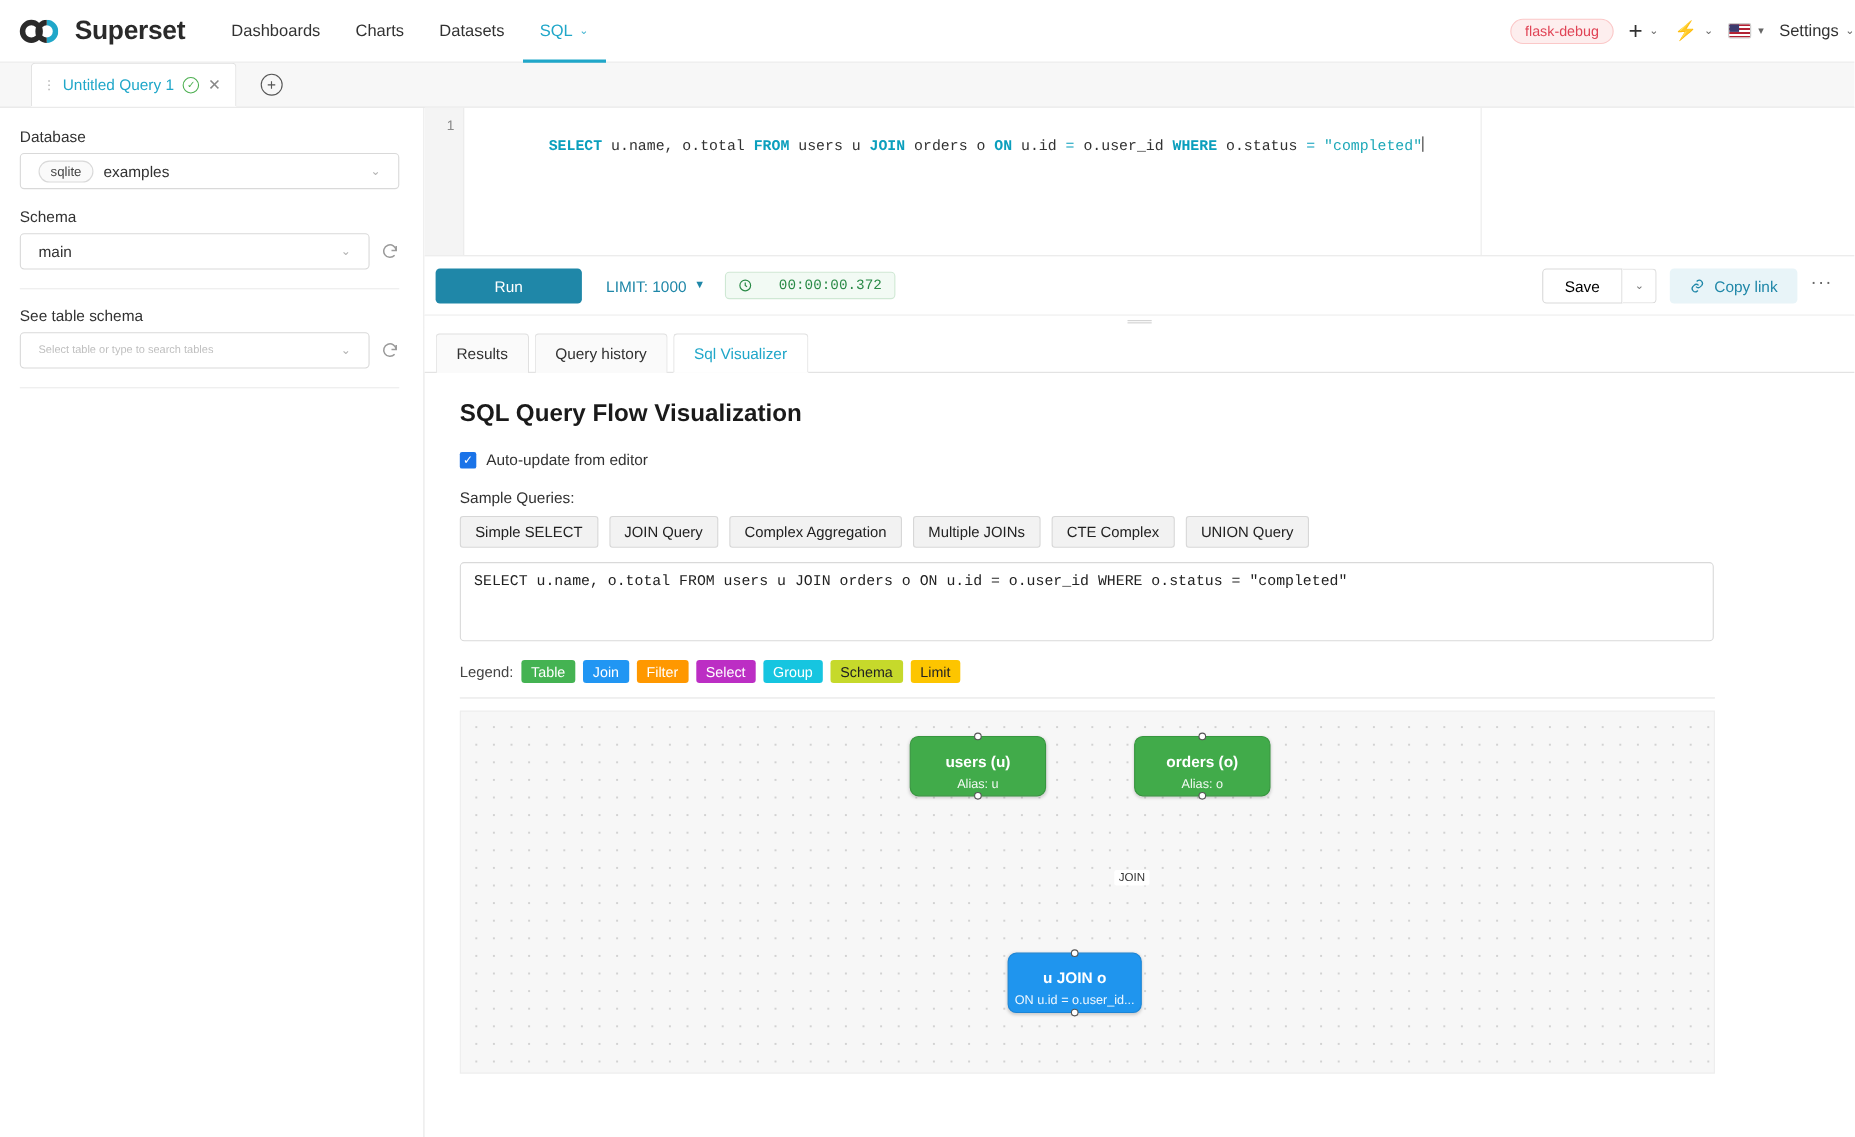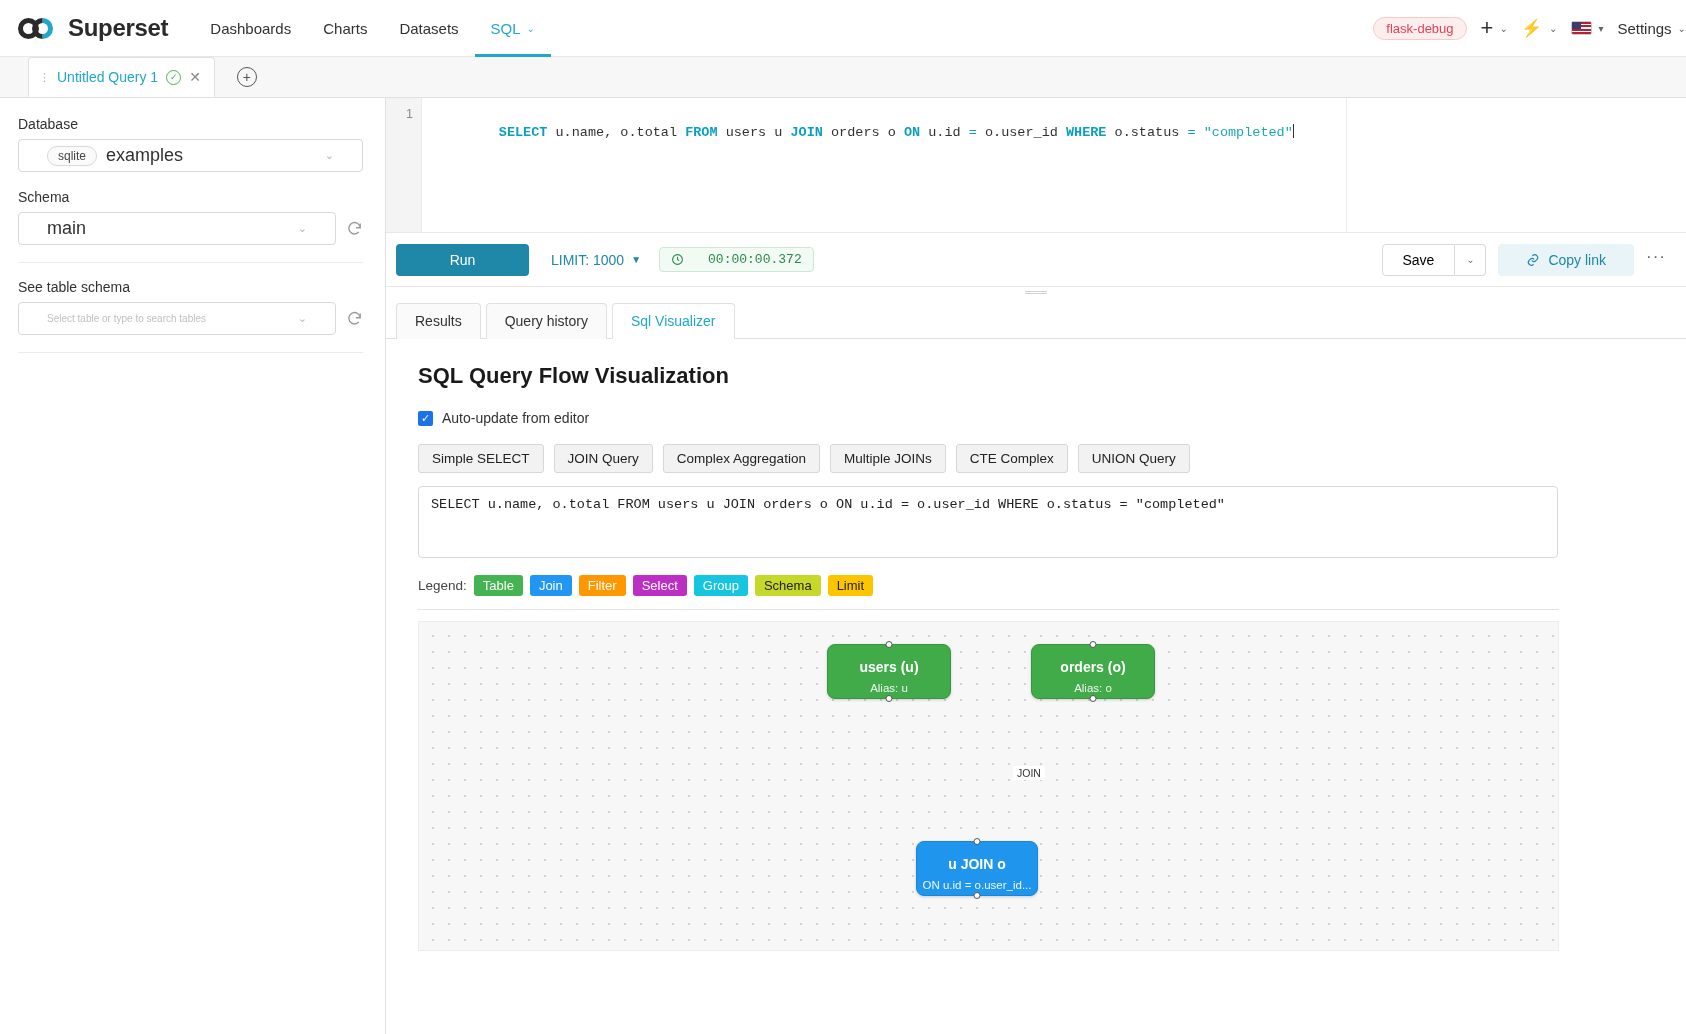--- a/index.html
+++ b/index.html
@@ -60,25 +60,25 @@
   .check-circle { width:15px; height:15px; border-radius:50%; border:1.5px solid #4caf50; color:#4caf50; font-size:9px; display:flex; align-items:center; justify-content:center; }
   .tab-x { color:#888; font-size:14px; cursor:pointer; }
   .add-tab { width:20px; height:20px; border-radius:50%; border:1.5px solid #555; color:#555; display:flex; align-items:center; justify-content:center; font-size:14px; margin-left:22px; margin-bottom:10px; cursor:pointer; }
 
   
   .main { display:flex; height:calc(1034px - 57px - 41px); }
   .leftpane { width:386px; border-right:1px solid #e0e0e0; padding:18px 22px 0 18px; background:#fff; position:relative; }
   .field-label { font-size:14px; color:#323232; margin-bottom:7px; }
   .select-ctl {
     height:33px; border:1px solid #d9d9d9; border-radius:4px; background:#fff;
-    display:flex; align-items:center; padding:0 28px; position:relative; cursor:pointer;
+    display:flex; align-items:center; padding:0 16px; position:relative; cursor:pointer;
   }
   .select-row { display:flex; align-items:center; gap:9px; }
   .db-tag { border:1px solid #d9d9d9; border-radius:11px; background:#fafafa; font-size:12px; padding:2px 10px; color:#444; }
-  .sel-val { font-size:18px; color:#323232; }
+  .sel-val { font-size:14px; color:#323232; }
   .sel-ph { font-size:10px; color:#bfbfbf; }
   .sel-caret { margin-left:auto; color:#b4b4b4; font-size:11px; }
   .with-refresh { display:flex; align-items:center; gap:10px; }
   .with-refresh .select-ctl { flex:1; }
   .refresh-ico { width:17px; height:17px; color:#9b9b9b; }
   .blk { margin-bottom:17px; }
   .divider { border-top:1px solid #ececec; margin:14px 0 16px 0; }
 
   
   .rightpane { flex:1; display:flex; flex-direction:column; min-width:0; background:#fff; position:relative; }
@@ -101,21 +101,21 @@
   .limit { margin-left:22px; color:#1f87a8; font-size:14px; cursor:pointer; display:flex; align-items:center; gap:7px; }
   .limit .dn { font-size:10px; }
   .timer {
     margin-left:18px; border:1px solid #cfe8d4; background:#f2faf4; color:#2a8a47;
     border-radius:4px; padding:4px 11px; font-size:13px; display:flex; align-items:center; gap:24px;
   }
   .tb-right { margin-left:auto; display:flex; align-items:center; gap:12px; }
   .save-group { display:flex; }
   .save-btn { height:32px; border:1px solid #d9d9d9; background:#fff; border-radius:4px 0 0 4px; padding:0 20px; font-size:14px; cursor:pointer; }
   .save-caret { height:32px; width:31px; border:1px solid #d9d9d9; border-left:none; background:#fff; border-radius:0 4px 4px 0; display:flex; align-items:center; justify-content:center; color:#777; font-size:10px; cursor:pointer; }
-  .copylink { height:32px; background:#e8f4f8; color:#1f87a8; border-radius:4px; padding:0 28px; display:flex; align-items:center; gap:8px; font-size:14px; cursor:pointer; }
+  .copylink { height:32px; background:#e8f4f8; color:#1f87a8; border-radius:4px; padding:0 18px; display:flex; align-items:center; gap:8px; font-size:14px; cursor:pointer; }
   .dots { color:#666; font-size:17px; letter-spacing:1px; cursor:pointer; padding-bottom:6px; }
   .drag-handle { height:11px; display:flex; align-items:center; justify-content:center; background:#fff; }
   .drag-handle i { display:block; width:22px; height:3px; border-top:1px solid #d0d0d0; border-bottom:1px solid #d0d0d0; }
 
   
   .restabs { display:flex; gap:5px; padding:4px 0 0 10px; background:#fff; border-bottom:1px solid #e0e0e0; }
   .rtab {
     padding:9px 18px; font-size:14px; background:#fafafa; border:1px solid #e0e0e0; border-bottom:none;
     border-radius:4px 4px 0 0; color:#323232; cursor:pointer; position:relative; top:1px;
   }
@@ -314,20 +314,21 @@
     </div>
 
     <div class="viz">
       <div class="viz-title">SQL Query Flow Visualization</div>
 
       <label class="autoupd">
         <span class="cbx">✓</span>
         <span>Auto-update from editor</span>
       </label>
 
+      <div class="sq-label">Sample Queries:</div>
       <div class="sq-row">
         <button class="sq-btn">Simple SELECT</button>
         <button class="sq-btn">JOIN Query</button>
         <button class="sq-btn">Complex Aggregation</button>
         <button class="sq-btn">Multiple JOINs</button>
         <button class="sq-btn">CTE Complex</button>
         <button class="sq-btn">UNION Query</button>
       </div>
 
       <textarea class="qbox" style="">SELECT u.name, o.total FROM users u JOIN orders o ON u.id = o.user_id WHERE o.status = "completed"</textarea>

